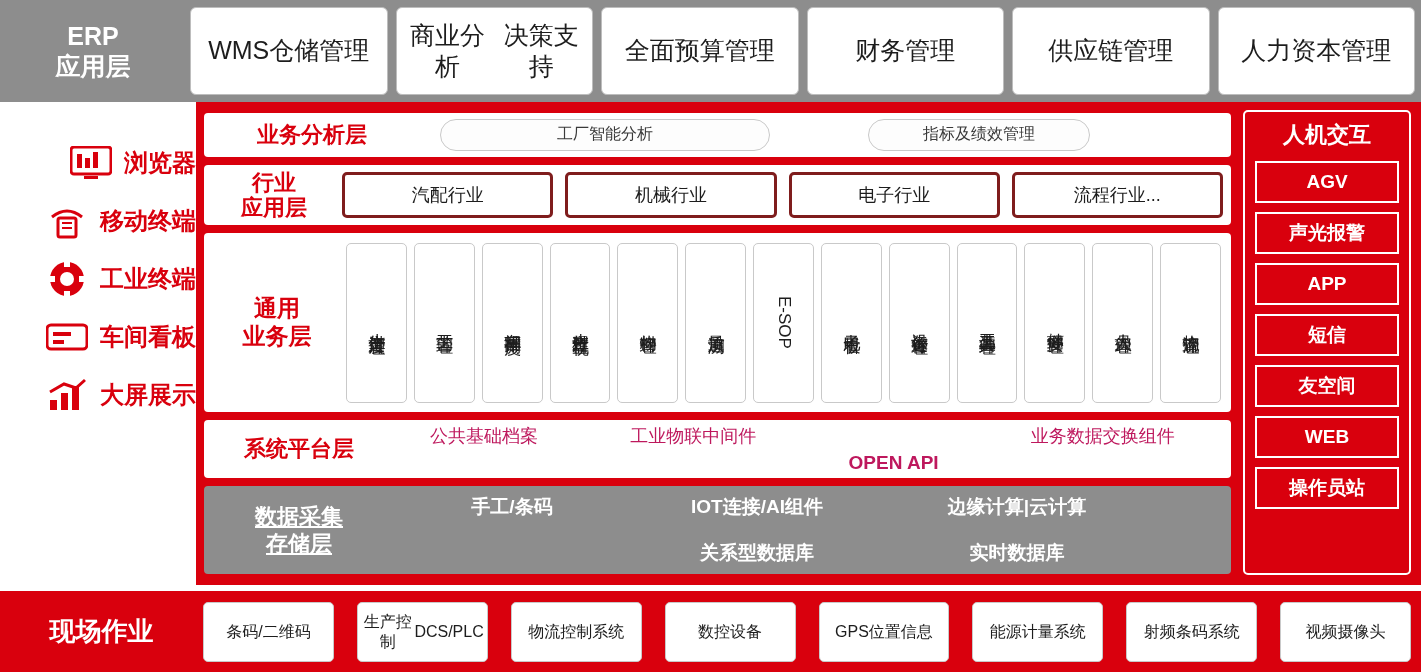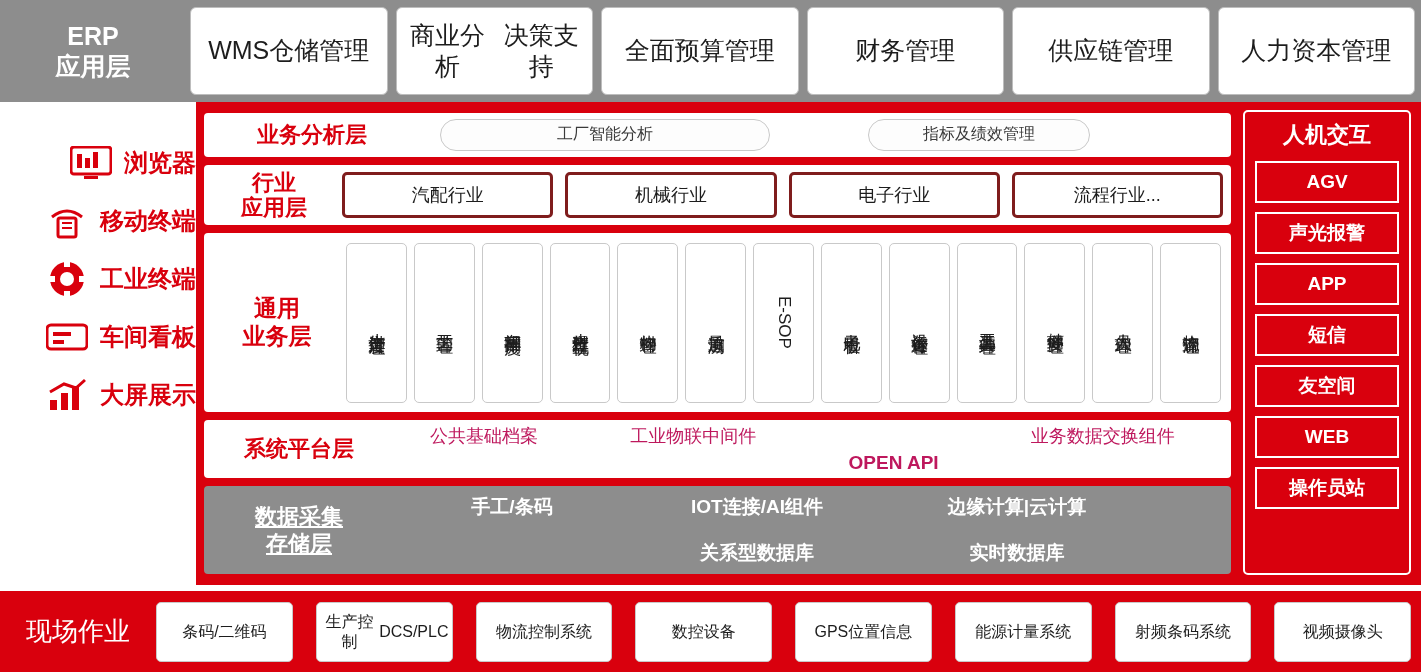--- a/index.html
+++ b/index.html
@@ -320,24 +320,24 @@
   
   .field-row {
     position: absolute;
     left: 0; top: 591px;
     width: 1421px; height: 81px;
     background: #d9000d;
     display: flex;
     align-items: center;
   }
   .field-label {
-    width: 156px;
+    width: 203px;
     color: #ffffff;
     font-size: 26px;
-    font-weight: normal;
+    font-weight: bold;
     text-align: center;
   }
   .field-cards {
     flex: 1;
     display: flex;
     gap: 23px;
     padding-right: 10px;
   }
   .field-card {
     flex: 1;

